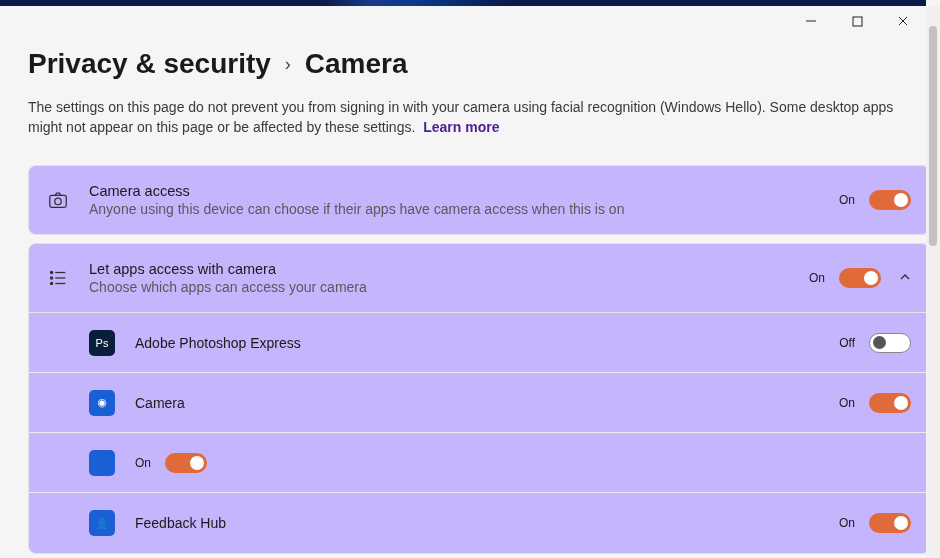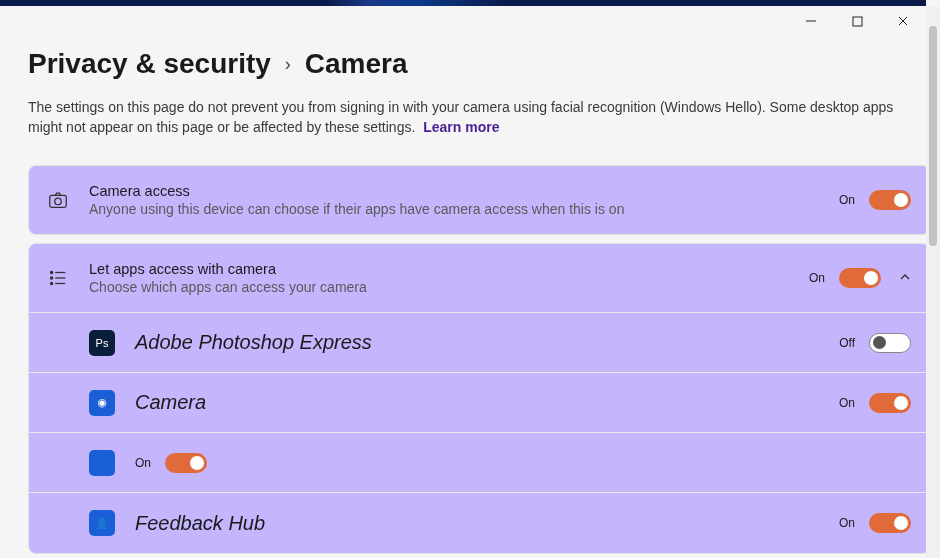--- a/index.html
+++ b/index.html
@@ -154,23 +154,22 @@
     margin-right: 20px;
     flex-shrink: 0;
     display:flex;
     align-items:center;
     justify-content:center;
     font-size:11px;
     color:#fff;
   }
   .app-name {
     flex: 1;
-    font-size: 20px;
-    color: #1a1a1a;
-    font-style: italic;
+    font-size: 14px;
+    color: #1a1a1a;
   }
   .scrollbar {
     position: absolute;
     top: 6px;
     right: 0;
     width: 14px;
     bottom: 0;
     background: #f0f0f0;
   }
   .scroll-thumb {

